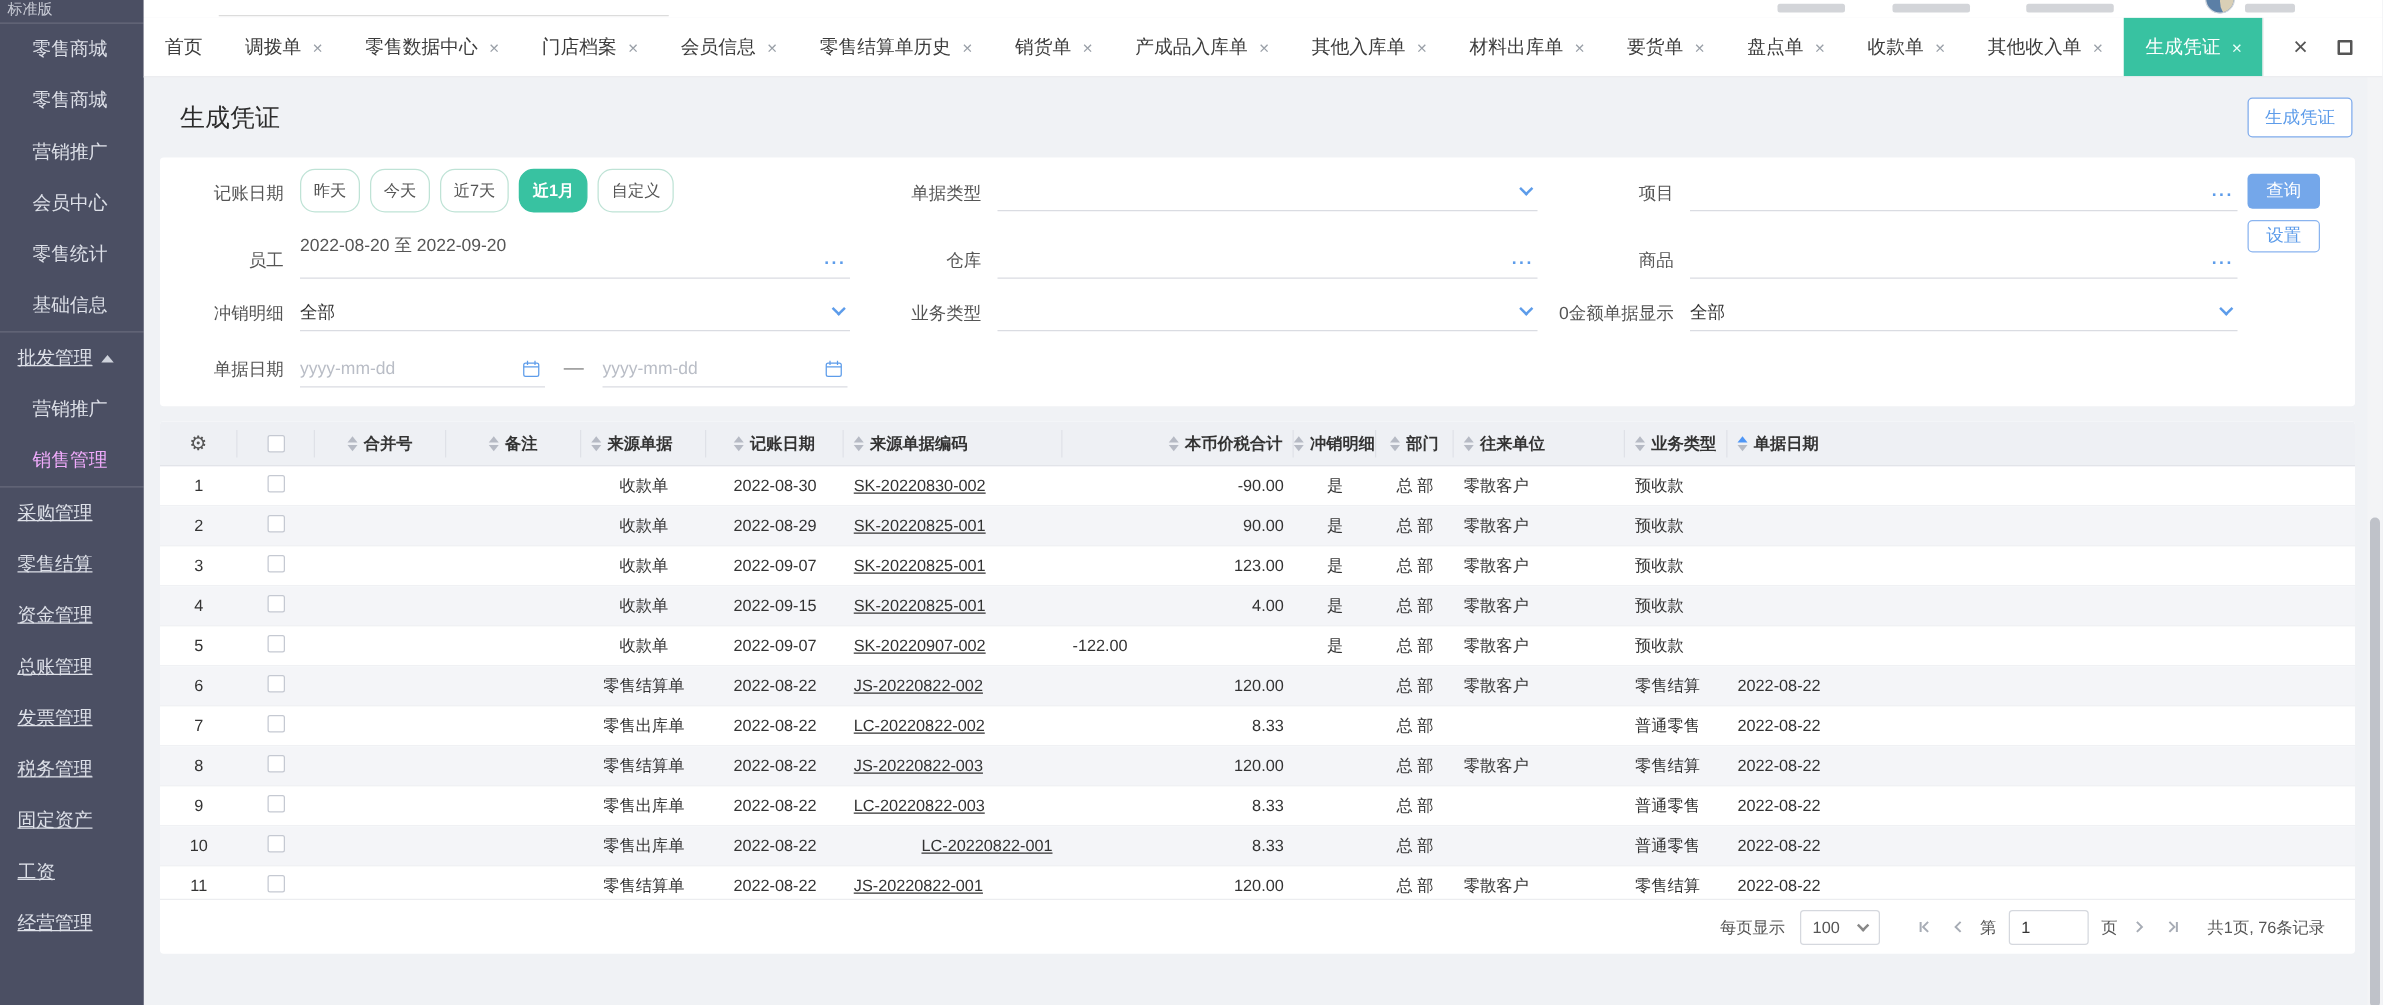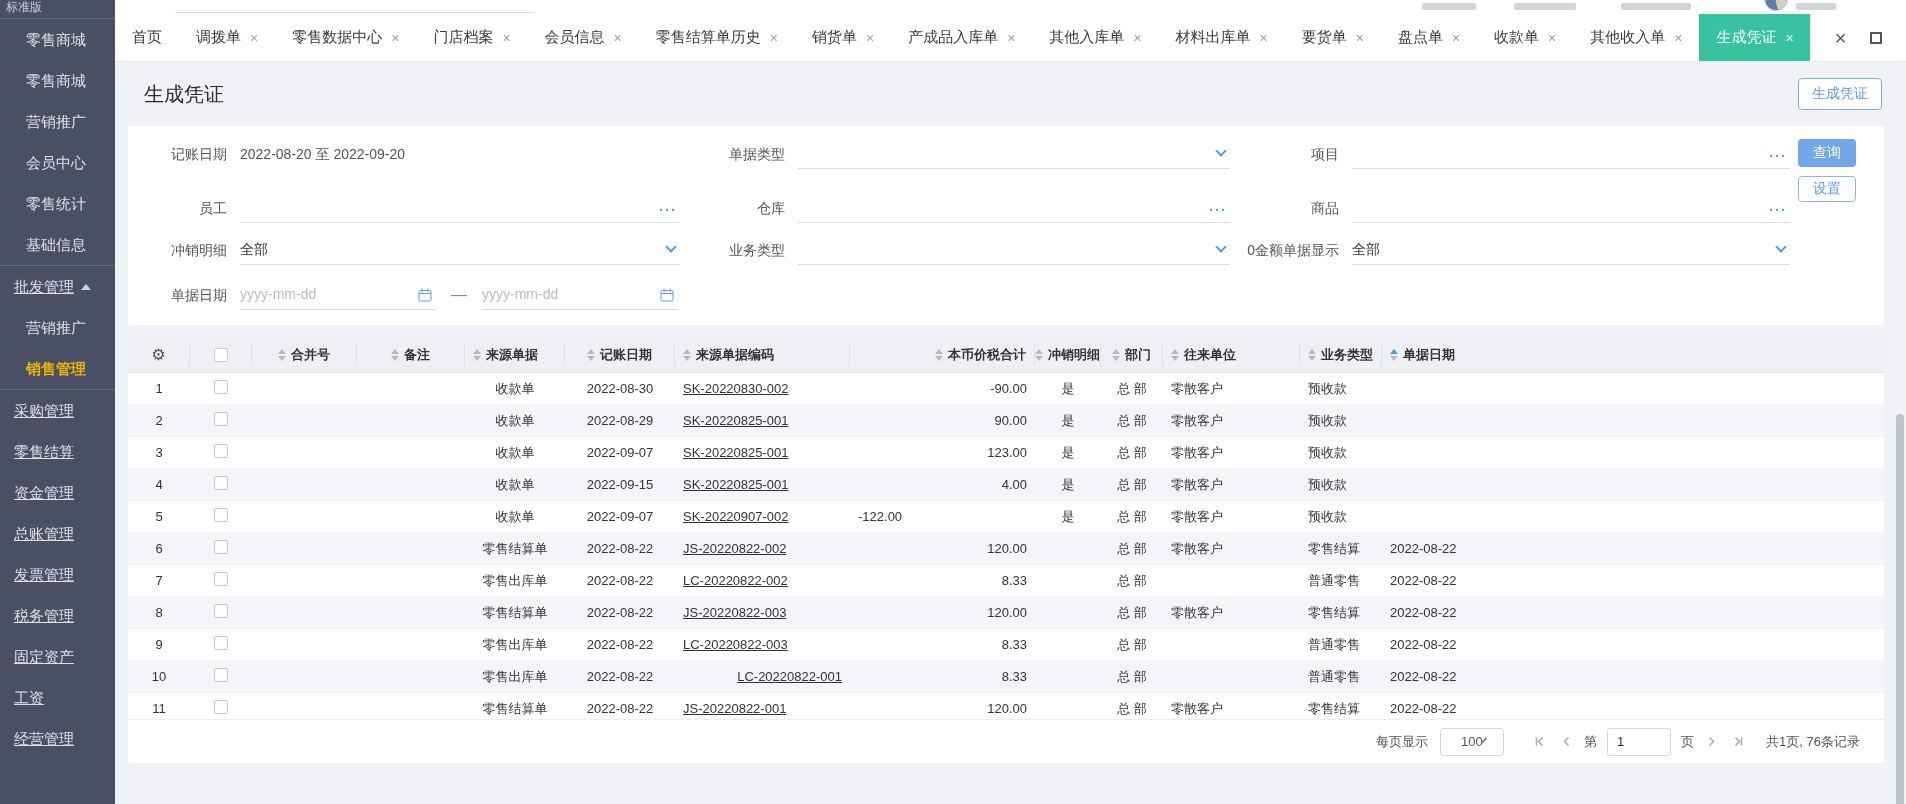--- a/index.html
+++ b/index.html
@@ -5,21 +5,21 @@
   * { margin:0; padding:0; box-sizing:border-box; }
   html,body { width:1906px; height:804px; overflow:hidden; }
   body { font-family:"Liberation Sans","DejaVu Sans",sans-serif; background:#f0f2f5; color:#333; }
   .app { display:flex; width:1906px; height:804px; }
 
   
   .sidebar { width:115px; flex-shrink:0; background:#4b4f63; color:#dde0e8; overflow:hidden; }
   .edition { font-size:12px; color:#c9ccd6; padding:0 6px 2px; margin-top:-1px; border-bottom:1px solid rgba(255,255,255,.16); }
   .side-item { height:41px; line-height:41px; font-size:15px; padding-left:26px; cursor:pointer; white-space:nowrap; display:flex; align-items:center; gap:7px; }
   .side-item.lv1 { padding-left:14px;text-decoration:underline; }
-  .side-item.active { color:#eab308; font-weight:bold; }
+  .side-item.active { color:#f0abfc; font-weight:normal; }
   .side-divider { height:1px; background:rgba(255,255,255,.16); }
   .caret-up { width:0; height:0; border-left:5px solid transparent; border-right:5px solid transparent; border-bottom:6px solid #cfd3dc; display:inline-block; }
 
   
   .main { flex:1; display:flex; flex-direction:column; position:relative; min-width:0; }
 
   
   .topstrip { height:14px; background:#fff; position:relative; overflow:hidden; flex-shrink:0; }
   .search-line { position:absolute; left:60px; top:12px; width:360px; border-bottom:1px solid #dcdcdc; }
   .frag { position:absolute; top:3px; height:7px; background:#c8cad0; border-radius:2px; opacity:.8; }
@@ -50,21 +50,21 @@
   .flabel { width:112px; text-align:right; padding-right:13px; font-size:14px; color:#555; line-height:30px; flex-shrink:0; white-space:nowrap; }
   .flabel.l2 { width:118px; } .flabel.l3 { width:122px; }
   .ffield { position:relative; height:30px; border-bottom:1px solid #dadce2; font-size:14px; color:#333; line-height:29px; flex-shrink:0; }
   .w1 { width:440px; } .w2 { width:432px; } .w3 { width:438px; }
   .nofield { border-bottom:none; }
   .chev { position:absolute; right:5px; top:8px; width:8px; height:8px; border-right:2px solid #5d9cea; border-bottom:2px solid #5d9cea; transform:rotate(45deg); }
   .dots { position:absolute; right:3px; top:-1px; color:#5d9cea; letter-spacing:2px; font-weight:bold; font-size:14px; }
   .pills { display:flex; gap:8px; align-items:center; height:24px; margin-top:1px; }
   .pill { border:1px solid #bfe3d6; color:#555; border-radius:12px; padding:2px 10px; font-size:13px; background:#fff; cursor:pointer; white-space:nowrap; }
   .pill.active { background:#38c2a1; border-color:#38c2a1; color:#fff; font-weight:bold; }
-  .range-text { font-size:14px; color:#555; margin-top:1px; }
+  .range-text { font-size:14px; color:#555; margin-top:18px; }
   .dinput { width:196px; display:flex; align-items:center; justify-content:space-between; padding-right:4px; }
   .dinput .ph { color:#b9bdc6; }
   .dash { line-height:30px; margin:0 15px; color:#888; }
   .fbtns { position:absolute; right:28px; top:13px; display:flex; flex-direction:column; gap:9px; width:58px; }
   .btn-primary { background:#74a7ea; color:#fff; border:none; border-radius:4px; height:28px; font-size:14px; cursor:pointer; }
   .btn-outline { background:#fff; color:#5d9cea; border:1px solid #8ab4ef; border-radius:4px; height:26px; font-size:14px; cursor:pointer; }
   .collapse-bar { display:flex; justify-content:center; padding:2px 0 0; }
   .collapse-pill { background:#e5e7ec; color:#666; font-size:13px; padding:4px 16px 5px; border-radius:3px; display:flex; gap:7px; align-items:center; cursor:pointer; }
   .dblchev { display:inline-flex; flex-direction:column; margin-top:2px; }
   .dblchev i { width:7px; height:7px; border-top:2px solid #858a94; border-right:2px solid #858a94; transform:rotate(-45deg); margin-bottom:-4px; }
@@ -82,21 +82,21 @@
   .gear { font-size:16px; color:#555; cursor:pointer; }
   .cbx { width:14px; height:14px; border:1px solid #c5c9d2; border-radius:2px; background:#fff; display:inline-block; cursor:pointer; }
   .sort { display:inline-flex; flex-direction:column; gap:2px; margin-right:5px; }
   .sort i { width:0; height:0; border-left:4px solid transparent; border-right:4px solid transparent; }
   .sort .up { border-bottom:5px solid #b6bac4; }
   .sort .down { border-top:5px solid #b6bac4; }
   .sort.asc .up { border-bottom-color:#4f96f5; }
 
   
   .tfoot { display:flex; justify-content:flex-end; align-items:center; height:44px; border-top:1px solid #ecedf0; padding-right:24px; gap:12px; font-size:13px; color:#555; }
-  .psize { border:1px solid #d5d8de; border-radius:3px; height:28px; width:64px; display:flex; align-items:center; justify-content:space-between; padding:0 20px; cursor:pointer; }
+  .psize { border:1px solid #d5d8de; border-radius:3px; height:28px; width:64px; display:flex; align-items:center; justify-content:space-between; padding:0 9px; cursor:pointer; }
   .psize .chev2 { width:7px; height:7px; border-right:2px solid #888; border-bottom:2px solid #888; transform:rotate(45deg); margin-top:-3px; }
   .pgic { display:flex; align-items:center; cursor:pointer; }
   .pginput { border:1px solid #d5d8de; border-radius:3px; height:28px; width:64px; line-height:26px; padding-left:9px; color:#333; }
   .pgsp { margin:0 -2px; }
 
   
   .vscroll { position:absolute; right:0; top:62px; bottom:0; width:12px; background:#f3f4f6; }
   .vthumb { position:absolute; right:2px; top:352px; width:8px; height:392px; background:#bfc2c9; border-radius:4px; }
 </style>
 </head>
@@ -251,20 +251,27 @@
       <div class="title-row">
         <span class="page-title">生成凭证</span>
         <button class="gen-btn">生成凭证</button>
       </div>
 
       <div class="filter-card">
 
         <div class="frow r1">
           <span class="flabel">记账日期</span>
           <div class="ffield w1 nofield">
+            <div class="pills" id="date-pills">
+                <span class="pill">昨天</span>
+                <span class="pill">今天</span>
+                <span class="pill">近7天</span>
+                <span class="pill active">近1月</span>
+                <span class="pill">自定义</span>
+              </div>
             <div class="range-text">2022-08-20 至 2022-09-20</div>
           </div>
           <span class="flabel l2">单据类型</span>
           <div class="ffield w2"><span></span><i class="chev"></i></div>
           <span class="flabel l3">项目</span>
           <div class="ffield w3"><span></span><span class="dots">...</span></div>
         </div>
 
         <div class="frow r2">
           <span class="flabel">员工</span>

